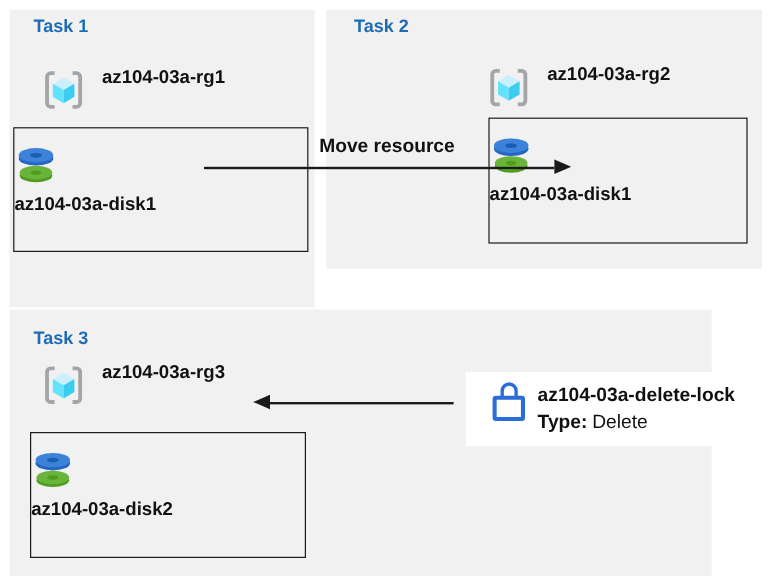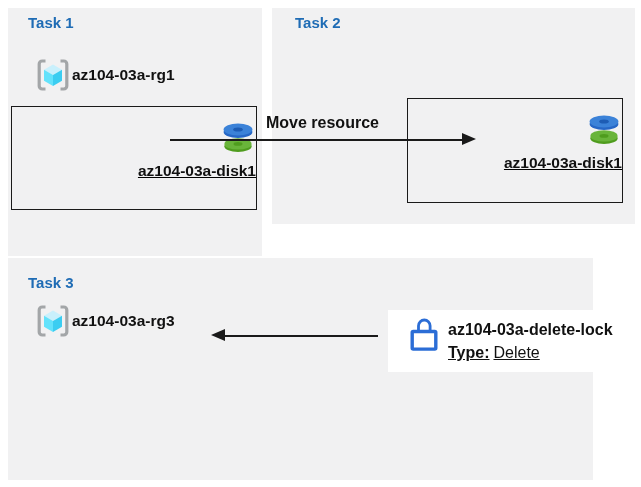--- a/index.html
+++ b/index.html
@@ -9,29 +9,29 @@
   .panel { position:absolute; background:var(--panel-bg); }
   .panel1 { left:8px;   top:8px;   width:254px; height:248px; }
   .panel2 { left:272px; top:8px;   width:363px; height:216px; }
   .panel3 { left:8px;   top:258px; width:585px; height:222px; }
 
   .task-title { position:absolute; font-size:15px; font-weight:700; color:var(--task-title); }
   .panel1 .task-title { left:20px; top:6px; }
   .panel2 .task-title { left:23px; top:6px; }
   .panel3 .task-title { left:20px; top:16px; }
 
-  .rg-row { position:absolute; display:flex; align-items:center; }
+  .rg-row { position:absolute; display:flex; align-items:flex-start; gap:13px; }
   .panel1 .rg-row { left:26px;  top:48px; }
   .panel2 .rg-row { left:133px; top:46px; }
   .panel3 .rg-row { left:26px;  top:44px; }
   .rg-label { font-size:15.5px; font-weight:700; color:var(--label-text); white-space:nowrap; }
 
   .resource-box { position:absolute; border:1.6px solid var(--box-border);
-                  display:flex; flex-direction:column; align-items:flex-end;
-                  padding-top:12px; gap:7px;text-decoration:underline; }
+                  display:flex; flex-direction:column; align-items:flex-start;
+                  padding-top:12px; gap:7px; }
   .panel1 .resource-box { left:3px;   top:98px;  width:246px; height:104px; }
   .panel2 .resource-box { left:135px; top:90px;  width:216px; height:105px; }
   .panel3 .resource-box { left:17px;  top:102px; width:230px; height:105px; }
   .disk-label { font-size:15.5px; font-weight:700; color:var(--label-text); white-space:nowrap; }
 
   .icon { display:inline-flex; line-height:0; }
   .bracket { stroke:var(--bracket-gray); stroke-width:3.2; fill:none; stroke-linejoin:round; stroke-linecap:butt; }
   .cube-top   { fill:var(--cube-top); }
   .cube-left  { fill:var(--cube-left); }
   .cube-right { fill:var(--cube-right); }
@@ -48,21 +48,21 @@
   .arrow-head { position:absolute; width:0; height:0; }
   .move-head { left:462px; top:133px; border-top:6.5px solid transparent; border-bottom:6.5px solid transparent; border-left:14px solid var(--arrow); }
   .lock-head { left:211px; top:329px; border-top:6.5px solid transparent; border-bottom:6.5px solid transparent; border-right:14px solid var(--arrow); }
   .arrow-label { position:absolute; left:266px; top:114px; font-size:16px; font-weight:700; color:var(--label-text); white-space:nowrap; }
 
   .callout { position:absolute; left:376px; top:310px; width:256px; height:62px;
              background:var(--callout-bg); display:flex; align-items:flex-start;
              padding:5px 0 0 21px; gap:9px;margin-left:12px; }
   .callout-text { padding-top:3px; }
   .lock-name { font-size:16px; font-weight:700; color:var(--label-text); line-height:23px; white-space:nowrap; }
-  .lock-type { font-size:16px; color:var(--label-text); line-height:23px; white-space:nowrap;text-decoration:underline; }
+  .lock-type { font-size:16px; color:var(--label-text); line-height:23px; white-space:nowrap; }
   .lock-type .bold { font-weight:700; }
   .lock-type .val { margin-left:4px; }
 </style>
 </head>
 <body>
 
 <div class="canvas">
 
   <section class="panel panel1">
     <h2 class="task-title">Task 1</h2>
@@ -88,20 +88,32 @@
           <ellipse class="dblue" cx="18" cy="10.4" rx="14.4" ry="6"></ellipse>
           <ellipse class="dbhole" cx="18" cy="10.4" rx="4.8" ry="2"></ellipse>
         </svg>
       </span>
       <span class="disk-label">az104-03a-disk1</span>
     </div>
   </section>
 
   <section class="panel panel2">
     <h2 class="task-title">Task 2</h2>
+    <div class="rg-row">
+      <span class="icon">
+        <svg width="38" height="38" viewBox="0 0 38 38">
+          <path class="bracket" d="M11.5,5 H8.2 a3,3 0 0 0 -3,3 V30 a3,3 0 0 0 3,3 H11.5"></path>
+          <path class="bracket" d="M26.5,5 H29.8 a3,3 0 0 1 3,3 V30 a3,3 0 0 1 -3,3 H26.5"></path>
+          <polygon class="cube-top" points="19,8.5 28,13.8 19,19.1 10,13.8"></polygon>
+          <polygon class="cube-left" points="10,13.8 19,19.1 19,30 10,24.7"></polygon>
+          <polygon class="cube-right" points="28,13.8 19,19.1 19,30 28,24.7"></polygon>
+        </svg>
+      </span>
+      <span class="rg-label">az104-03a-rg2</span>
+    </div>
     <div class="resource-box">
       <span class="icon">
         <svg width="36" height="36" viewBox="0 0 36 36">
           <ellipse class="dgreend" cx="18" cy="27.2" rx="13.6" ry="5.7"></ellipse>
           <ellipse class="dgreen" cx="18" cy="24.9" rx="13.6" ry="5.7"></ellipse>
           <ellipse class="dgreend" cx="18" cy="24.9" rx="4.5" ry="1.9"></ellipse>
           <ellipse class="dblued" cx="18" cy="13" rx="14.4" ry="6"></ellipse>
           <ellipse class="dblue" cx="18" cy="10.4" rx="14.4" ry="6"></ellipse>
           <ellipse class="dbhole" cx="18" cy="10.4" rx="4.8" ry="2"></ellipse>
         </svg>
@@ -117,20 +129,33 @@
         <svg width="38" height="38" viewBox="0 0 38 38">
           <path class="bracket" d="M11.5,5 H8.2 a3,3 0 0 0 -3,3 V30 a3,3 0 0 0 3,3 H11.5"></path>
           <path class="bracket" d="M26.5,5 H29.8 a3,3 0 0 1 3,3 V30 a3,3 0 0 1 -3,3 H26.5"></path>
           <polygon class="cube-top" points="19,8.5 28,13.8 19,19.1 10,13.8"></polygon>
           <polygon class="cube-left" points="10,13.8 19,19.1 19,30 10,24.7"></polygon>
           <polygon class="cube-right" points="28,13.8 19,19.1 19,30 28,24.7"></polygon>
         </svg>
       </span>
       <span class="rg-label">az104-03a-rg3</span>
     </div>
+    <div class="resource-box">
+      <span class="icon">
+        <svg width="36" height="36" viewBox="0 0 36 36">
+          <ellipse class="dgreend" cx="18" cy="27.2" rx="13.6" ry="5.7"></ellipse>
+          <ellipse class="dgreen" cx="18" cy="24.9" rx="13.6" ry="5.7"></ellipse>
+          <ellipse class="dgreend" cx="18" cy="24.9" rx="4.5" ry="1.9"></ellipse>
+          <ellipse class="dblued" cx="18" cy="13" rx="14.4" ry="6"></ellipse>
+          <ellipse class="dblue" cx="18" cy="10.4" rx="14.4" ry="6"></ellipse>
+          <ellipse class="dbhole" cx="18" cy="10.4" rx="4.8" ry="2"></ellipse>
+        </svg>
+      </span>
+      <span class="disk-label">az104-03a-disk2</span>
+    </div>
   </section>
 
   <div class="arrow-label">Move resource</div>
   <div class="arrow-line move-line"></div>
   <div class="arrow-head move-head"></div>
 
   <div class="arrow-line lock-line"></div>
   <div class="arrow-head lock-head"></div>
 
   <div class="callout">

